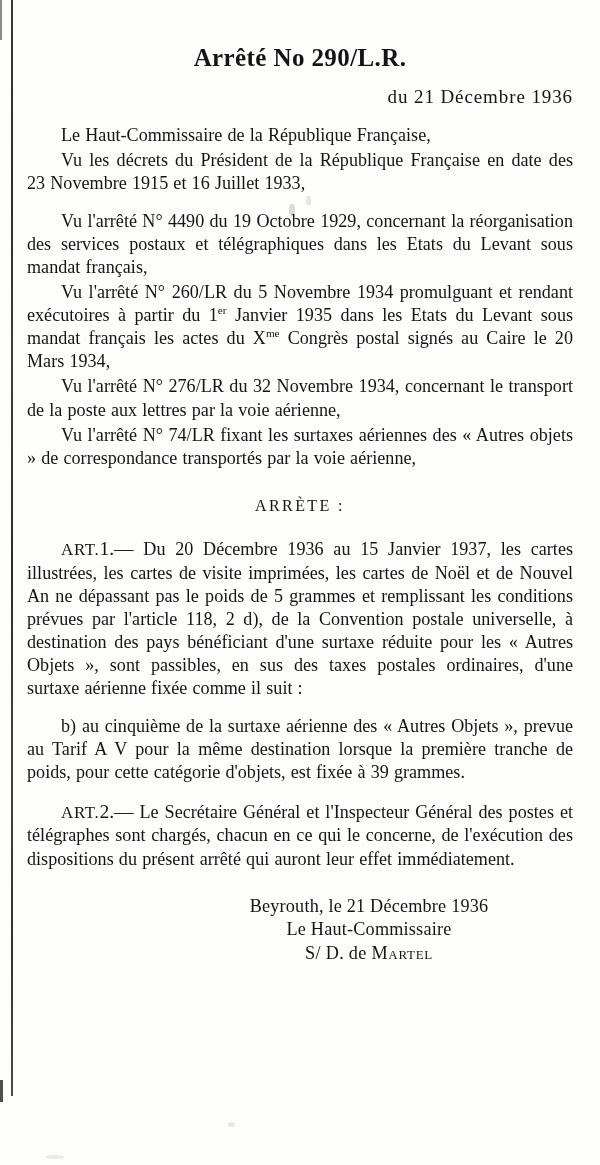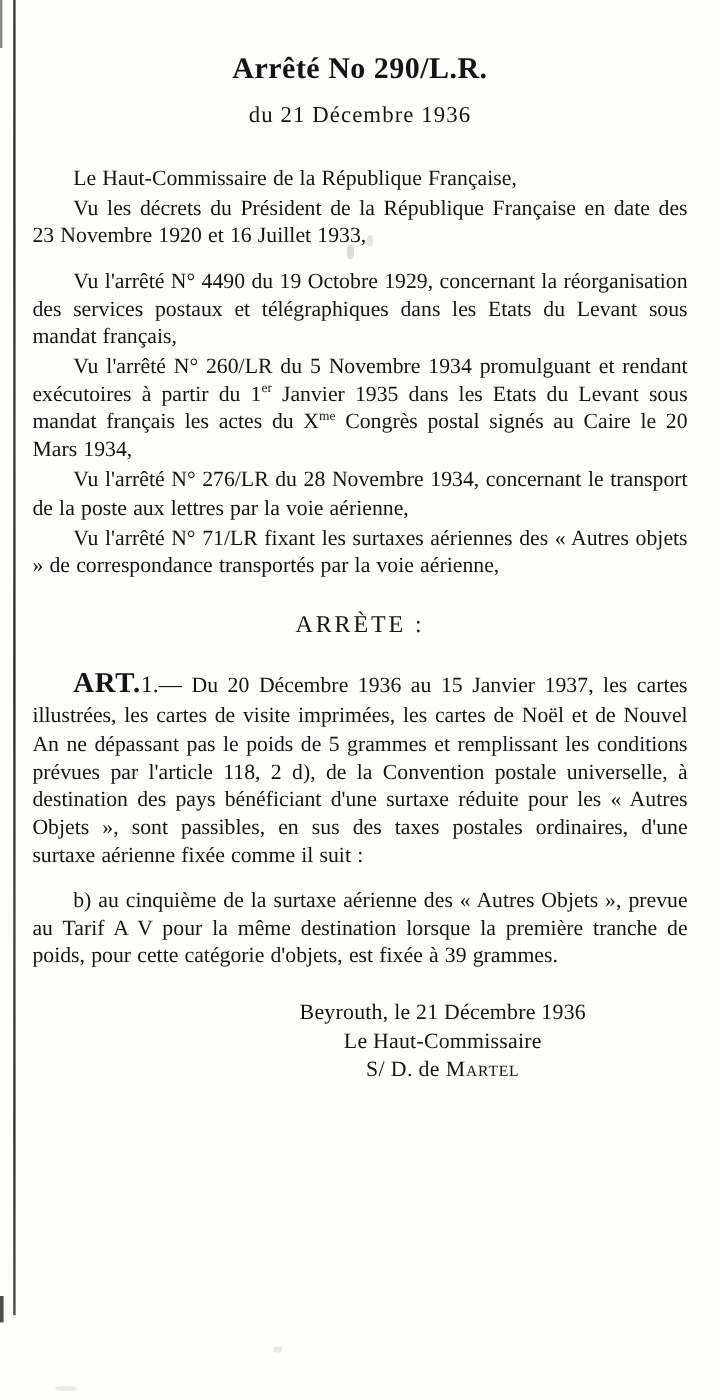--- a/index.html
+++ b/index.html
@@ -59,55 +59,54 @@
     font-size: 25px;
     font-weight: bold;
     text-align: center;
     letter-spacing: 0.4px;
     margin: 0;
     padding: 44px 0 0 0;
     line-height: 1.1;
   }
   .doc-subtitle {
     font-size: 19px;
-    text-align: center;
+    text-align: right;
     margin: 0;
     padding: 14px 0 0 0;
     letter-spacing: 0.9px;
   }
 
   .preamble {
-    margin-top: 29px;
+    margin-top: 16px;
   }
   p.body {
     font-size: 18.1px;
     line-height: 1.277;
     text-align: justify;
     text-align-last: left;
     margin: 0;
     text-indent: 34px;
     letter-spacing: 0.02px;
     word-spacing: 0.6px;
   }
   p.gap { margin-top: 15px; }
   p.gap-sm { margin-top: 2px; }
 
   .section-head {
-    font-size: 20px;
+    font-size: 16px;
     text-align: center;
     letter-spacing: 2.4px;
     margin: 0;
     padding: 27px 0 22px 0;
   }
 
   .art-label {
     font-variant: small-caps;
-    font-size: 24px;
+    font-size: 17px;
     letter-spacing: 0.6px;
-    font-weight: bold;
   }
   .art-num {
     font-size: 19.5px;
   }
 
   sup.ord {
     font-size: 0.62em;
     vertical-align: super;
     line-height: 0;
     letter-spacing: 0;
@@ -154,38 +153,39 @@
   <div class="speck" style="left:46px;top:1155px;width:18px;height:4px;opacity:.28;"></div>
 
   <div class="content">
 
     <h1 class="doc-title">Arrêté No 290/L.R.</h1>
     <div class="doc-subtitle">du 21 Décembre 1936</div>
 
     <div class="preamble">
 
       <p class="body">Le Haut-Commissaire de la République Française,</p>
-      <p class="body gap-sm">Vu les décrets du Président de la République Française en date des 23 Novembre 1920 et 16 Juillet 1933,</p>
+      <p class="body gap-sm">Vu les décrets du Président de la République Française en date des 23 Novembre 1915 et 16 Juillet 1933,</p>
 
       <p class="body gap">Vu l'arrêté N° 4490 du 19 Octobre 1929, concernant la réorganisation des services postaux et télégraphiques dans les Etats du Levant sous mandat français,</p>
 
       <p class="body gap-sm"><span>Vu l'arrêté N° 260/LR du 5 Novembre 1934 promulguant et rendant exécutoires à partir du 1</span><sup class="ord">er</sup><span> Janvier 1935 dans les Etats du Levant sous mandat français les actes du X</span><sup class="ord">me</sup><span> Congrès postal signés au Caire le 20 Mars 1934,</span></p>
 
-      <p class="body gap-sm">Vu l'arrêté N° 276/LR du 28 Novembre 1934, concernant le transport de la poste aux lettres par la voie aérienne,</p>
+      <p class="body gap-sm">Vu l'arrêté N° 276/LR du 32 Novembre 1934, concernant le transport de la poste aux lettres par la voie aérienne,</p>
 
-      <p class="body gap-sm">Vu l'arrêté N° 71/LR fixant les surtaxes aériennes des « Autres objets » de correspondance transportés par la voie aérienne,</p>
+      <p class="body gap-sm">Vu l'arrêté N° 74/LR fixant les surtaxes aériennes des « Autres objets » de correspondance transportés par la voie aérienne,</p>
     </div>
 
     <div class="section-head">ARRÈTE :</div>
 
     <p class="body"><span class="art-label">ART.</span><span class="art-num">1.—</span><span> Du 20 Décembre 1936 au 15 Janvier 1937, les cartes illustrées, les cartes de visite imprimées, les cartes de Noël et de Nouvel An ne dépassant pas le poids de 5 grammes et remplissant les conditions prévues par l'article 118, 2 d), de la Convention postale universelle, à destination des pays bénéficiant d'une surtaxe réduite pour les « Autres Objets », sont passibles, en sus des taxes postales ordinaires, d'une surtaxe aérienne fixée comme il suit :</span></p>
 
 
     <p class="body gap">b) au cinquième de la surtaxe aérienne des « Autres Objets », prevue au Tarif A V pour la même destination lorsque la première tranche de poids, pour cette catégorie d'objets, est fixée à 39 grammes.</p>
 
+    <p class="body gap"><span class="art-label">ART.</span><span class="art-num">2.—</span><span> Le Secrétaire Général et l'Inspecteur Général des postes et télégraphes sont chargés, chacun en ce qui le concerne, de l'exécution des dispositions du présent arrêté qui auront leur effet immédiatement.</span></p>
 
     <div class="sig">
       <div class="sig-line">Beyrouth, le 21 Décembre 1936</div>
       <div class="sig-line">Le Haut-Commissaire</div>
       <div class="sig-name"><span>S/ D. de </span><span class="smallcaps">Martel</span></div>
     </div>
 
   </div>
 </div>
 

